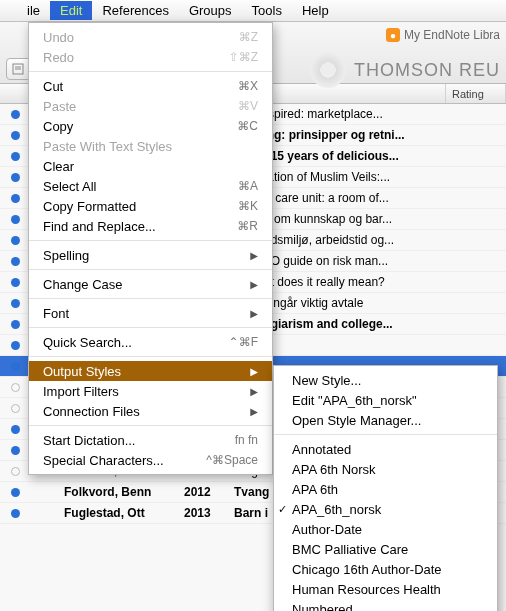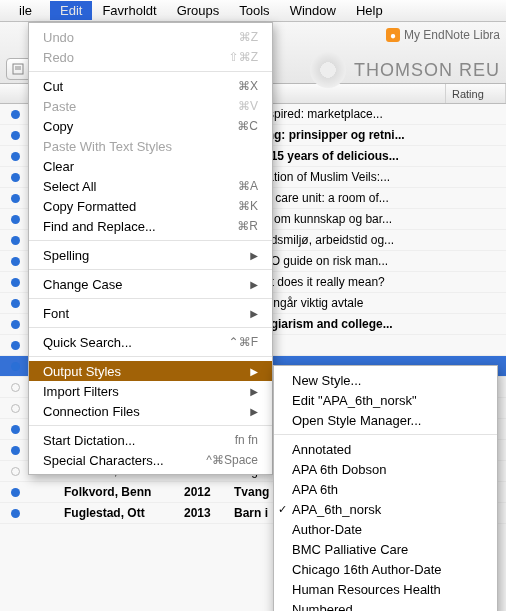--- a/index.html
+++ b/index.html
@@ -1,21 +1,21 @@
 <!DOCTYPE html>
 <html><head>
 <meta charset="utf-8">
 <style>
   * { box-sizing: border-box; margin: 0; padding: 0; font-family: "Lucida Grande", "Helvetica Neue", Arial, sans-serif; }
   body { width: 506px; height: 611px; overflow: hidden; background: #f8f8f8; font-size: 13px; color: #000; position: relative; }
 
   
-  .menubar { height: 22px; background: linear-gradient(#fdfdfd,#ececec); border-bottom:1px solid #bfbfbf; display:flex; align-items:center; padding-left:9px; }
+  .menubar { height: 22px; background: linear-gradient(#fdfdfd,#ececec); border-bottom:1px solid #bfbfbf; display:flex; align-items:center; padding-left:17px; }
   .menubar .menu { padding:2px 10px; }
-  .menubar .menu.active { background:#2a63d6; color:#e5e5e5;margin-left:8px; }
+  .menubar .menu.active { background:#2a63d6; color:#bef264; }
 
   
   .toolbar { height:62px; background:linear-gradient(#f7f7f7,#e7e7e7); border-bottom:1px solid #b8b8b8; position:relative; }
   .toolbar .lib-label { position:absolute; right:6px; top:6px; font-size:12px; color:#6a6a6a; display:flex; align-items:center; gap:4px;}
   .toolbar .lib-label .rss { width:14px; height:14px; background:#f7931e; border-radius:3px; display:inline-flex; align-items:center; justify-content:center; color:#fff; font-size:10px;}
   .thomson { position:absolute; right:6px; top:30px; display:flex; align-items:center; gap:8px; color:#888; font-size:18px; letter-spacing:1px;}
   .thomson .swirl { width:36px; height:36px; border-radius:50%; background:radial-gradient(circle,#eee 30%,#ddd 31%,#eee 70%);}
   .toolbar .btn { position:absolute; left:6px; top:36px; width:28px; height:22px; border:1px solid #b3b3b3; border-radius:4px; background:linear-gradient(#fff,#e9e9e9); display:flex; align-items:center; justify-content:center;}
   .toolbar .btn svg{width:16px;height:12px;}
 
@@ -55,24 +55,23 @@
   .submenu .sep{height:1px;background:#e2e2e2;margin:4px 0;}
   .submenu .sitem .check{position:absolute; left:4px; font-size:11px;}
 
 </style>
 </head>
 <body>
 
 <div class="menubar">
   <div class="menu">ile</div>
   <div class="menu active">Edit</div>
-  <div class="menu">Favrholdt</div>
+  <div class="menu">References</div>
   <div class="menu">Groups</div>
   <div class="menu">Tools</div>
-  <div class="menu">Window</div>
   <div class="menu">Help</div>
 </div>
 
 <div class="toolbar">
   <div class="lib-label">
     <span class="rss">●</span>
     <span>My EndNote Libra</span>
   </div>
   <div class="thomson">
     <div class="swirl"></div>
@@ -367,21 +366,21 @@
 
 <div class="submenu" id="submenu">
     <div class="sitem">New Style...</div>
     <div class="sitem">Edit "APA_6th_norsk"</div>
     <div class="sitem">Open Style Manager...</div>
     <div class="sep"></div>
     <div class="sitem">
       <span>Annotated</span>
     </div>
     <div class="sitem">
-      <span>APA 6th Dobson</span>
+      <span>APA 6th Norsk</span>
     </div>
     <div class="sitem">
       <span>APA 6th</span>
     </div>
     <div class="sitem">
       <span class="check">✓</span>
       <span>APA_6th_norsk</span>
     </div>
     <div class="sitem">
       <span>Author-Date</span>

